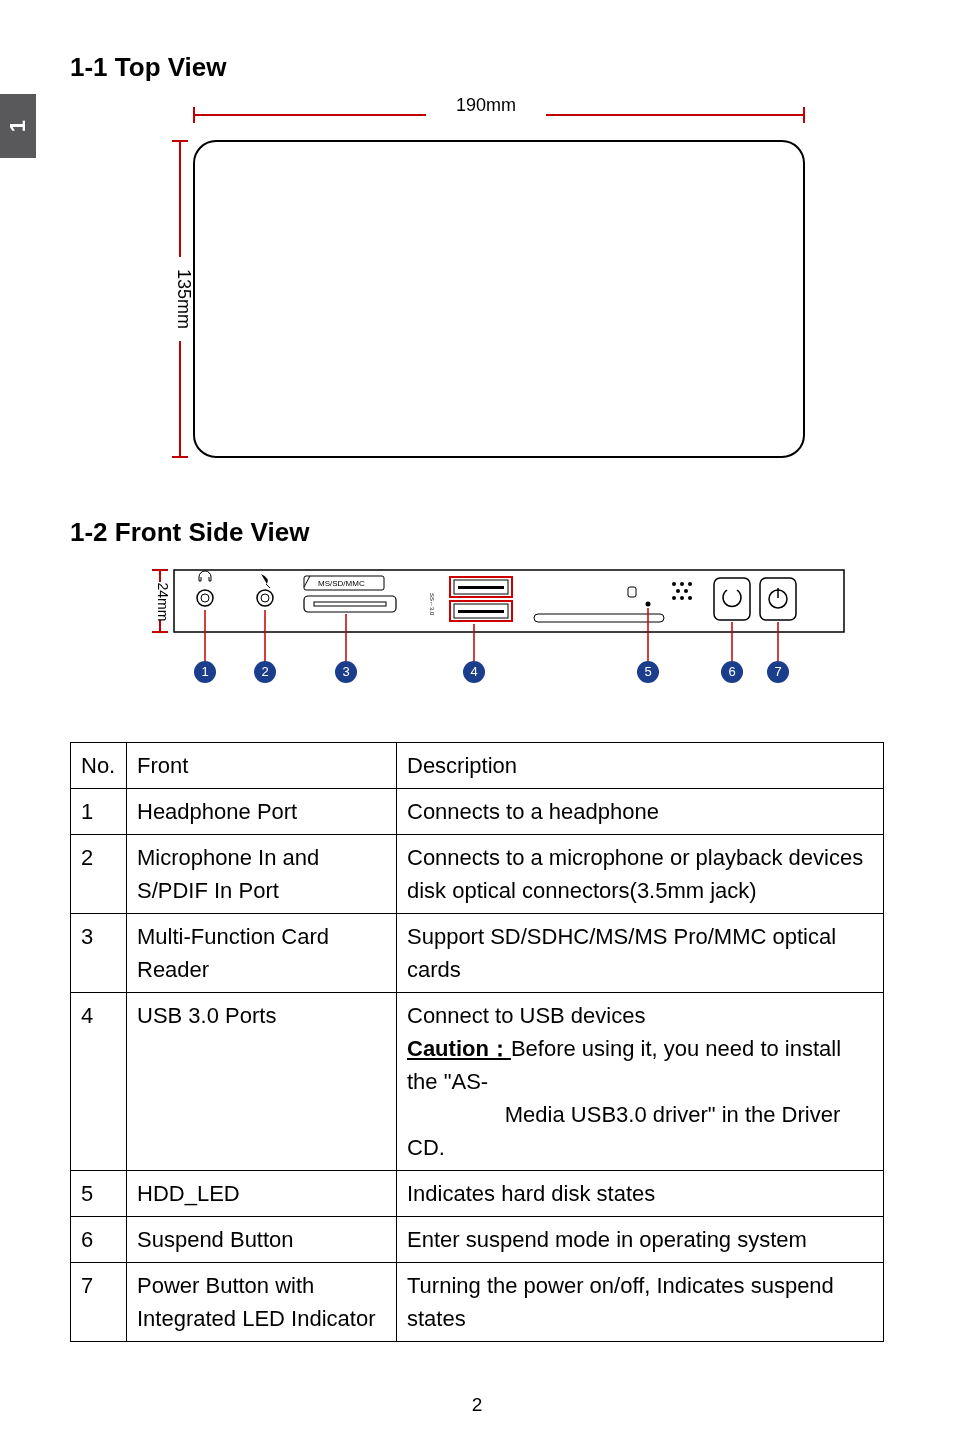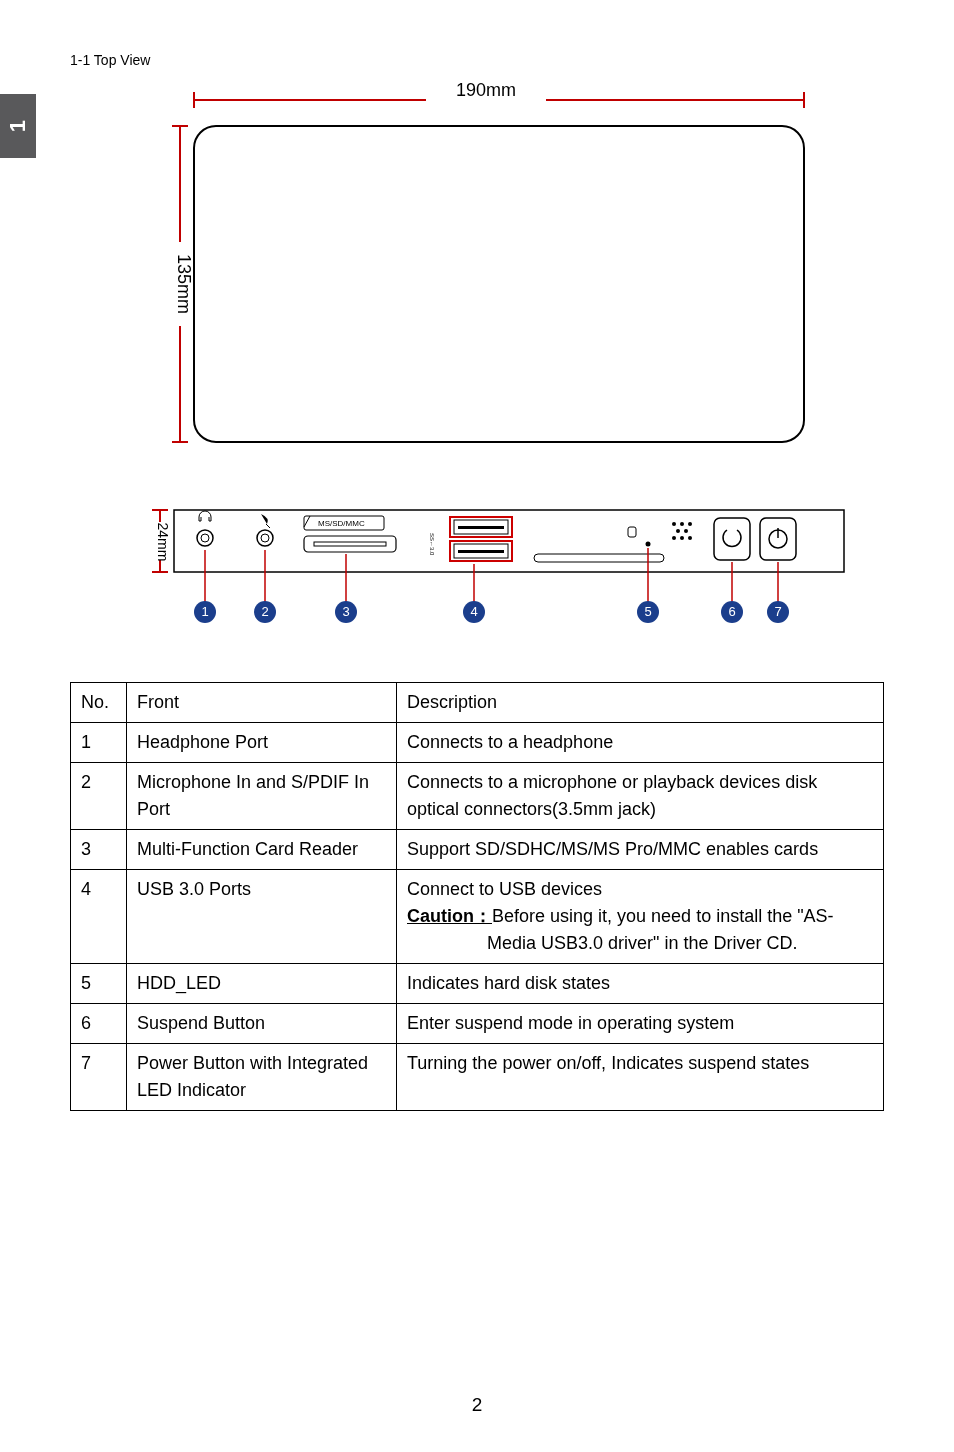--- a/index.html
+++ b/index.html
@@ -3,24 +3,24 @@
 <meta charset="utf-8">
 <style>
   * { margin:0; padding:0; box-sizing:border-box; }
   html,body { width:954px; height:1452px; background:#fff; font-family:Arial,Helvetica,sans-serif; color:#000; }
   .page { position:relative; width:954px; height:1452px; }
   .side-tab { position:absolute; left:0; top:94px; width:36px; height:64px; background:#59595b; color:#fff; display:flex; align-items:center; justify-content:center; font-size:22px; font-weight:bold; }
   .side-tab span { transform:rotate(-90deg); display:block; }
   .content { padding:52px 70px 0 70px; }
   h1.intro { font-size:26px; font-weight:bold; margin-bottom:16px; }
   p.intro-text { font-size:19px; line-height:1.55; text-align:justify; margin-bottom:28px; }
-  h2.sub { font-size:14px; font-weight:normal; margin-bottom:14px; }
+  h2.sub { font-size:26px; font-weight:bold; margin-bottom:14px; }
   .diagram-wrap { margin-left:64px; margin-bottom:40px; }
   svg { display:block; }
-  table.ports { width:100%; border-collapse:collapse; font-size:18px;padding-left:18px; }
+  table.ports { width:100%; border-collapse:collapse; font-size:22px;padding-left:18px; }
   table.ports th, table.ports td { border:1.5px solid #000; padding:6px 10px; text-align:left; vertical-align:top; line-height:1.5; font-weight:normal; }
   .caution { font-weight:bold;text-decoration:underline; }
   .page-num { position:absolute; bottom:36px; left:0; right:0; text-align:center; font-size:19px; }
 </style>
 </head>
 <body>
 
 <div class="page">
   <div class="side-tab">
       <span>1</span>
@@ -46,20 +46,21 @@
           <line x1="38" y1="360" x2="54" y2="360"></line>
           <line x1="46" y1="44" x2="46" y2="160"></line>
           <line x1="46" y1="244" x2="46" y2="360"></line>
         </g>
         <text x="44" y="202" text-anchor="middle" font-size="18" font-family="Arial" fill="#000" transform="rotate(90 44 202)">135mm</text>
 
         <rect x="60" y="44" width="610" height="316" rx="22" ry="22" fill="none" stroke="#000" stroke-width="2"></rect>
       </svg>
     </div>
 
+    <h2 class="sub">1-2 Front Side View</h2>
 
     <div class="diagram-wrap">
       <svg width="720" height="140" viewBox="0 0 720 140">
 
         <g stroke="#c00000" stroke-width="2" fill="none">
           <line x1="18" y1="8" x2="34" y2="8"></line>
           <line x1="18" y1="70" x2="34" y2="70"></line>
           <line x1="26" y1="8" x2="26" y2="20"></line>
           <line x1="26" y1="58" x2="26" y2="70"></line>
         </g>
@@ -167,21 +168,21 @@
             <td>Connects to a headphone</td>
           </tr>
           <tr>
             <td>2</td>
             <td>Microphone In and S/PDIF In Port</td>
             <td>Connects to a microphone or playback devices disk optical connectors(3.5mm jack)</td>
           </tr>
           <tr>
             <td>3</td>
             <td>Multi-Function Card Reader</td>
-            <td>Support SD/SDHC/MS/MS Pro/MMC enables cards</td>
+            <td>Support SD/SDHC/MS/MS Pro/MMC optical cards</td>
           </tr>
           <tr>
             <td>4</td>
             <td>USB 3.0 Ports</td>
             <td>Connect to USB devices<br><span class="caution">Caution：</span>Before using it, you need to install the "AS-<br>&nbsp;&nbsp;&nbsp;&nbsp;&nbsp;&nbsp;&nbsp;&nbsp;&nbsp;&nbsp;&nbsp;&nbsp;&nbsp;&nbsp;&nbsp;&nbsp;Media USB3.0 driver" in the Driver CD.</td>
           </tr>
           <tr>
             <td>5</td>
             <td>HDD_LED</td>
             <td>Indicates hard disk states</td>

